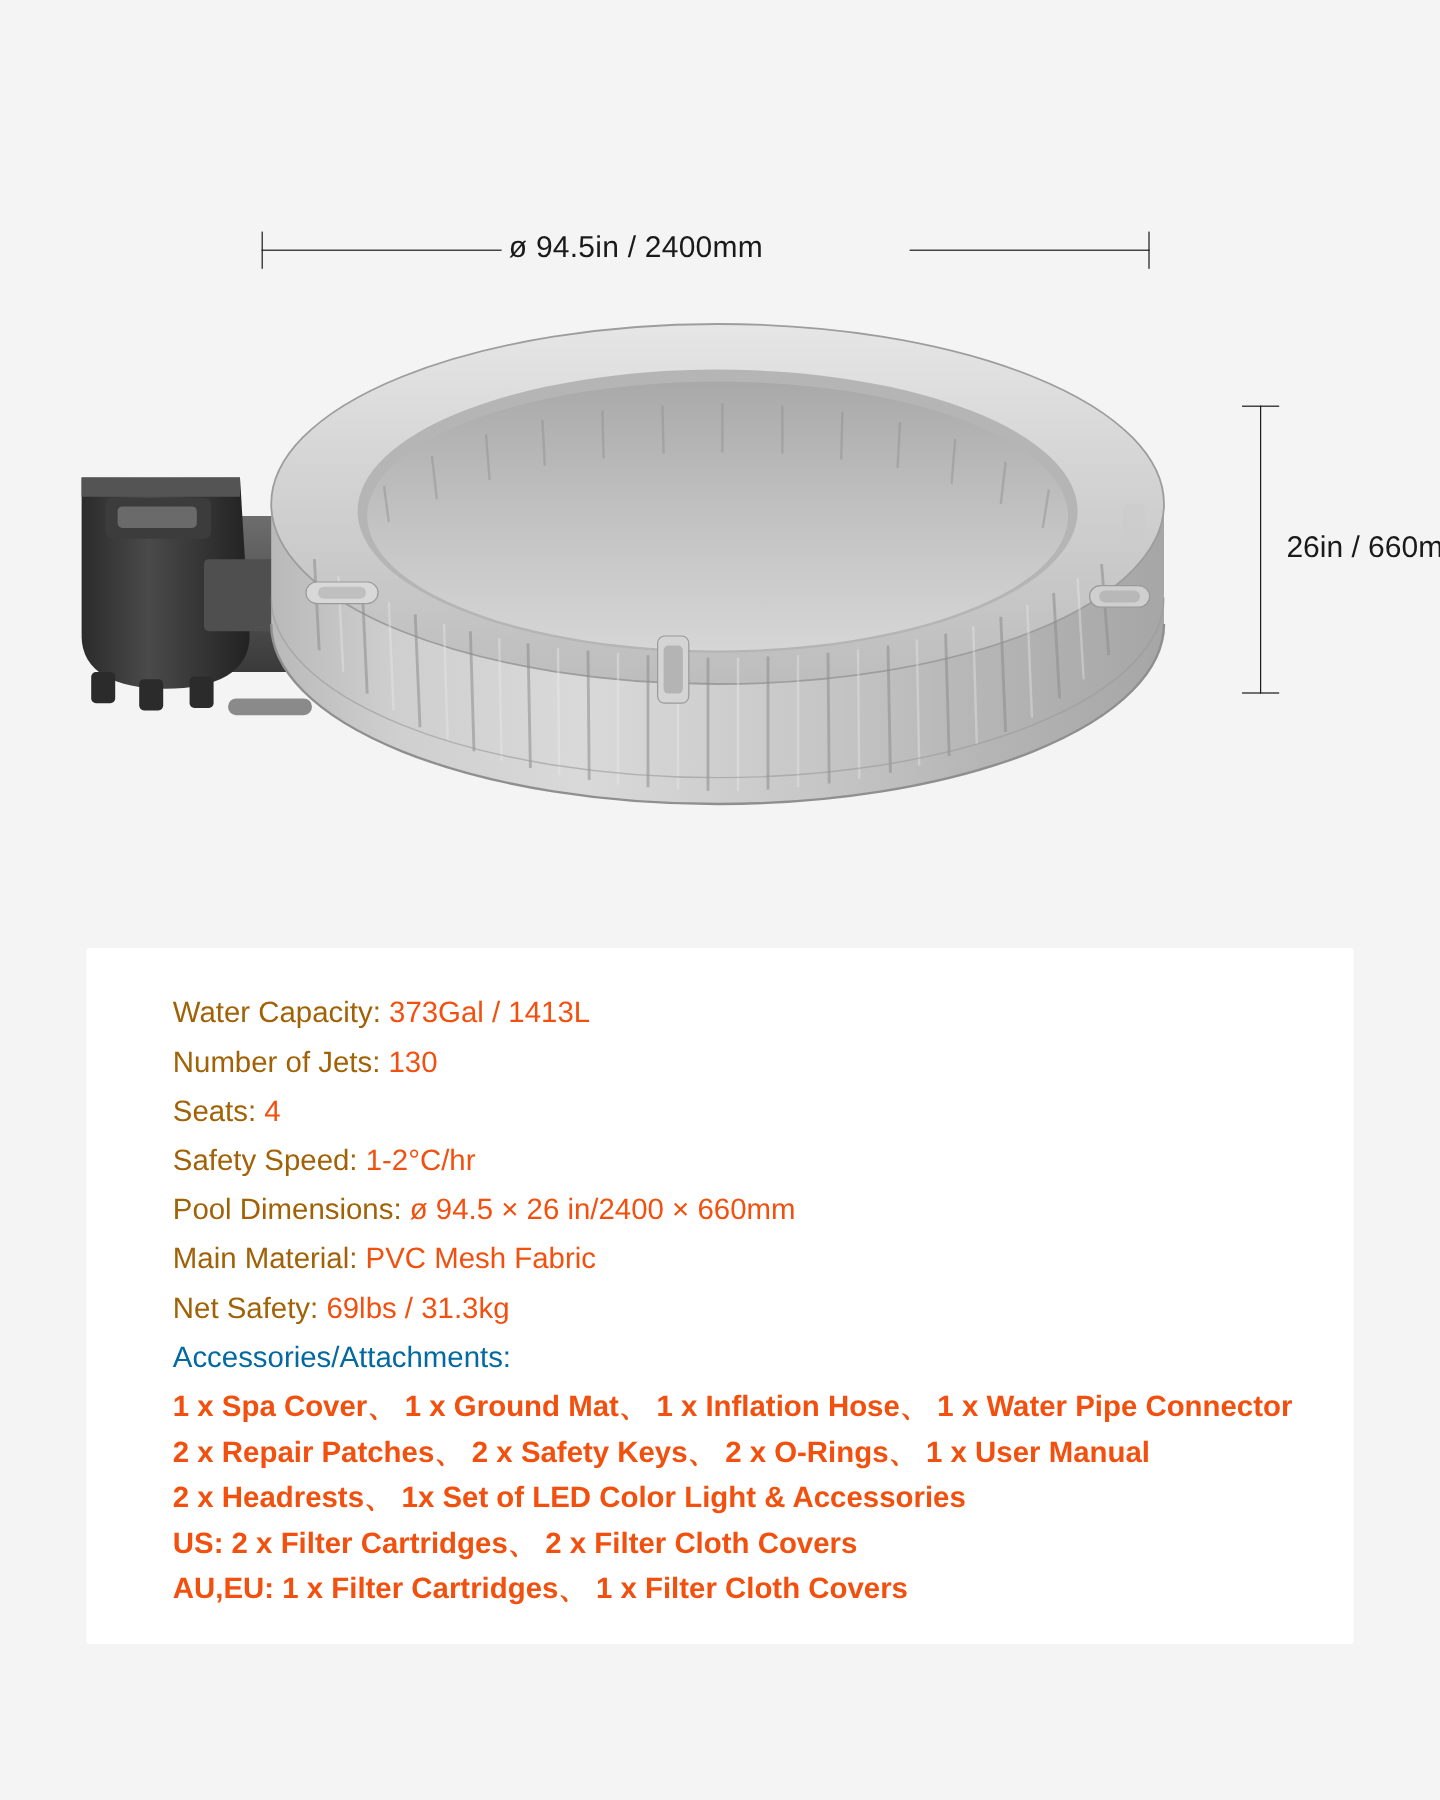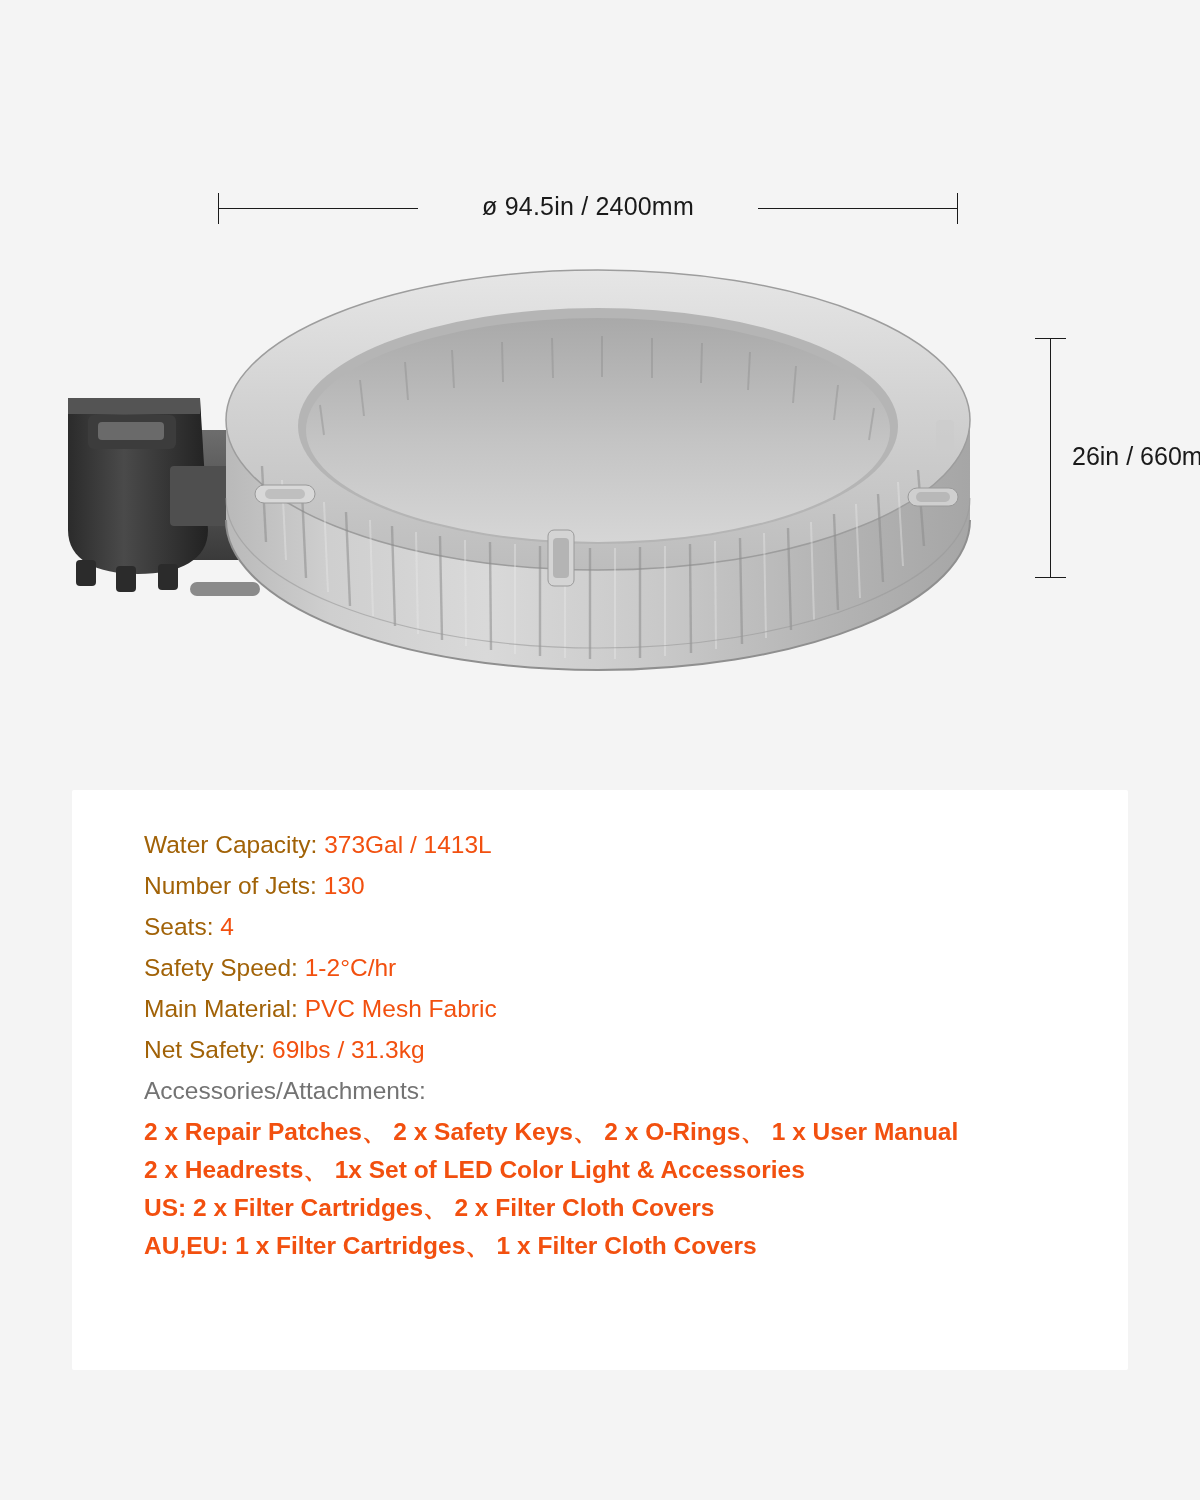--- a/index.html
+++ b/index.html
@@ -48,21 +48,20 @@
     height: 31px;
     background: #1a1a1a;
   }
   .dim-top .cap-l { left: 0; }
   .dim-top .cap-r { left: 739px; }
   .dim-top .label {
     position: absolute;
     left: 200px;
     top: 4px;
     width: 340px;
-    text-align: center;
     background: #f4f4f4;
     font-size: 25px;
     color: #1a1a1a;
     letter-spacing: .2px;
     padding: 0 6px;
   }
 
   
   .dim-right {
     position: absolute;
@@ -125,21 +124,21 @@
     font-size: 24.5px;
     line-height: 41px;
     color: #1a1a1a;
     white-space: nowrap;
   }
   .spec-row .k { color: #a16207; margin-top: 48px; }
   .spec-row .v { color: #f2500f; font-weight: normal; }
   .acc-head {
     font-size: 24.5px;
     line-height: 41px;
-    color: #737373;
+    color: #0369a1;
   }
   .acc-line {
     font-size: 24.5px;
     line-height: 38px;
     color: #f2500f;
     font-weight: bold;
     white-space: nowrap;
   }
   .acc-block { margin-top: 2px; }
 </style>
@@ -304,30 +303,35 @@
     </div>
     <div class="spec-row">
       <span class="k">Seats:</span>
       <span class="v">4</span>
     </div>
     <div class="spec-row">
       <span class="k">Safety Speed:</span>
       <span class="v">1-2°C/hr</span>
     </div>
     <div class="spec-row">
+      <span class="k">Pool Dimensions:</span>
+      <span class="v">ø 94.5 × 26 in/2400 × 660mm</span>
+    </div>
+    <div class="spec-row">
       <span class="k">Main Material:</span>
       <span class="v">PVC Mesh Fabric</span>
     </div>
     <div class="spec-row">
       <span class="k">Net Safety:</span>
       <span class="v">69lbs / 31.3kg</span>
     </div>
 
     <div class="acc-head">Accessories/Attachments:</div>
 
     <div class="acc-block">
+      <div class="acc-line">1 x Spa Cover、 1 x Ground Mat、 1 x Inflation Hose、 1 x Water Pipe Connector</div>
       <div class="acc-line">2 x Repair Patches、 2 x Safety Keys、 2 x O-Rings、 1 x User Manual</div>
       <div class="acc-line">2 x Headrests、 1x Set of LED Color Light &amp; Accessories</div>
       <div class="acc-line">US: 2 x Filter Cartridges、 2 x Filter Cloth Covers</div>
       <div class="acc-line">AU,EU: 1 x Filter Cartridges、 1 x Filter Cloth Covers</div>
     </div>
   </div>
 </div>
 
 </body></html>

